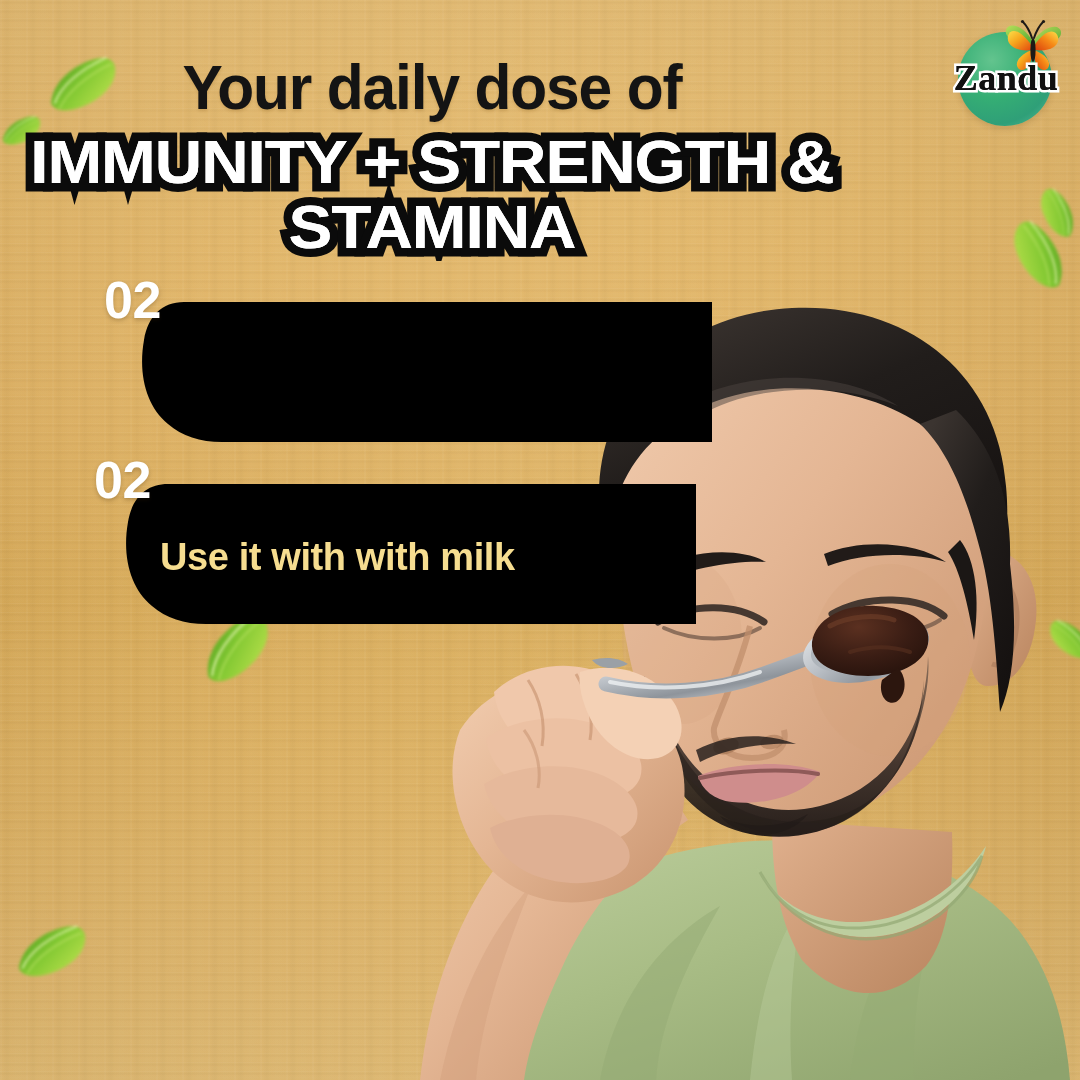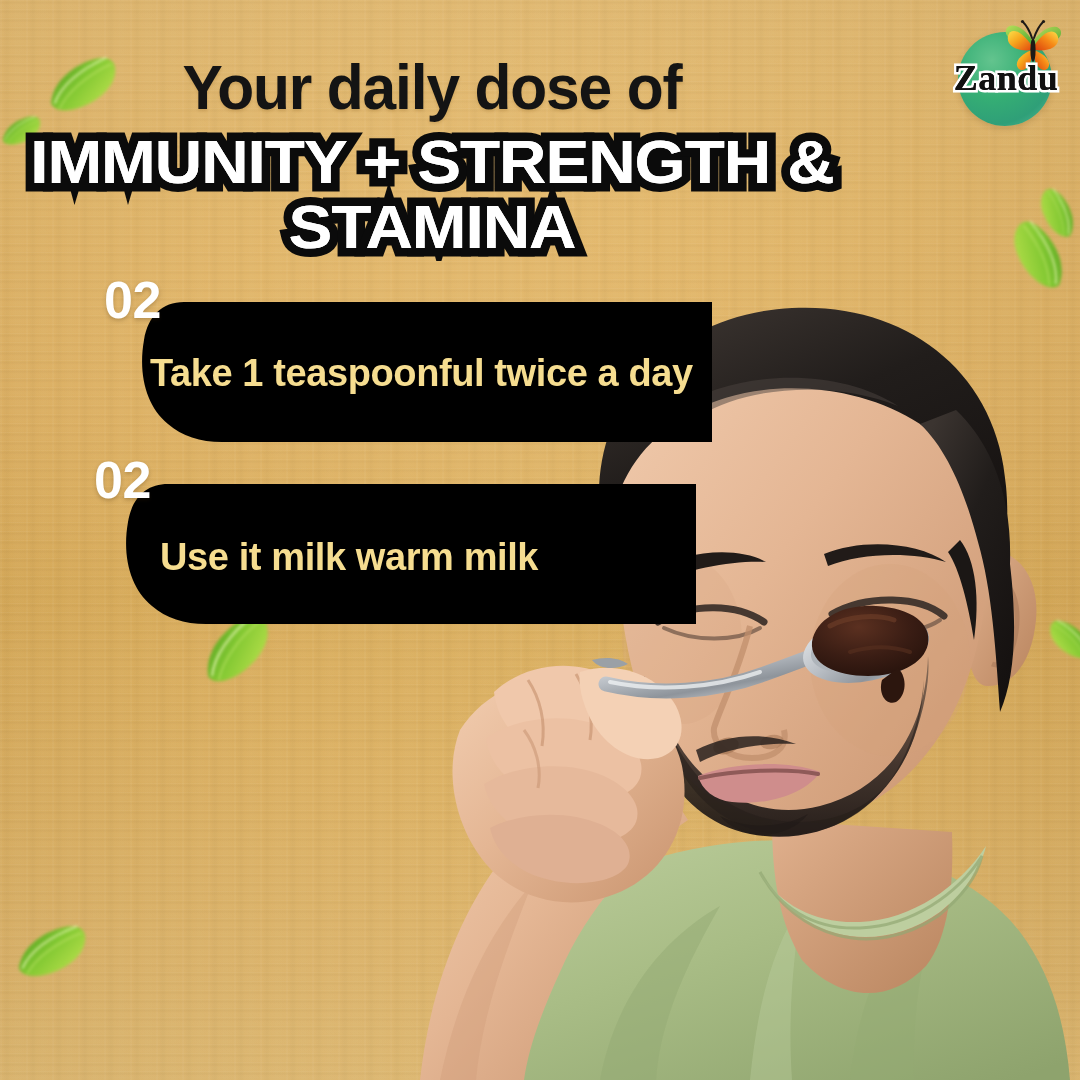--- a/index.html
+++ b/index.html
@@ -407,32 +407,31 @@
   </div>
 
   <div class="step" id="step1">
     <div class="bar">
       <svg viewBox="0 0 600 146" preserveAspectRatio="none" xmlns="http://www.w3.org/2000/svg">
         <path d="M600 0 L72 0 C50 0 36 14 32 38 C26 72 34 104 56 122
                  C70 134 88 140 110 140 L600 140 Z" fill="#000000"></path>
       </svg>
     </div>
     <div class="num">02</div>
-    <div class="txt">Take 1 teaspoonful twice a day</div>
   </div>
 
   <div class="step" id="step2">
     <div class="bar">
       <svg viewBox="0 0 600 146" preserveAspectRatio="none" xmlns="http://www.w3.org/2000/svg">
         <path d="M600 0 L72 0 C50 0 36 14 32 38 C26 72 34 104 56 122
                  C70 134 88 140 110 140 L600 140 Z" fill="#000000"></path>
       </svg>
     </div>
     <div class="num">02</div>
-    <div class="txt">Use it milk warm milk</div>
+    <div class="txt">Use it with with milk</div>
   </div>
 
   <div class="logo">
     <div class="disc"></div>
     <div class="flutter">
       <svg viewBox="0 0 62 62" xmlns="http://www.w3.org/2000/svg">
         <defs>
           <linearGradient id="wingA" x1="0" y1="0" x2="1" y2="1">
             <stop offset="0%" stop-color="#fde04a"></stop>
             <stop offset="45%" stop-color="#f6a41c"></stop>

